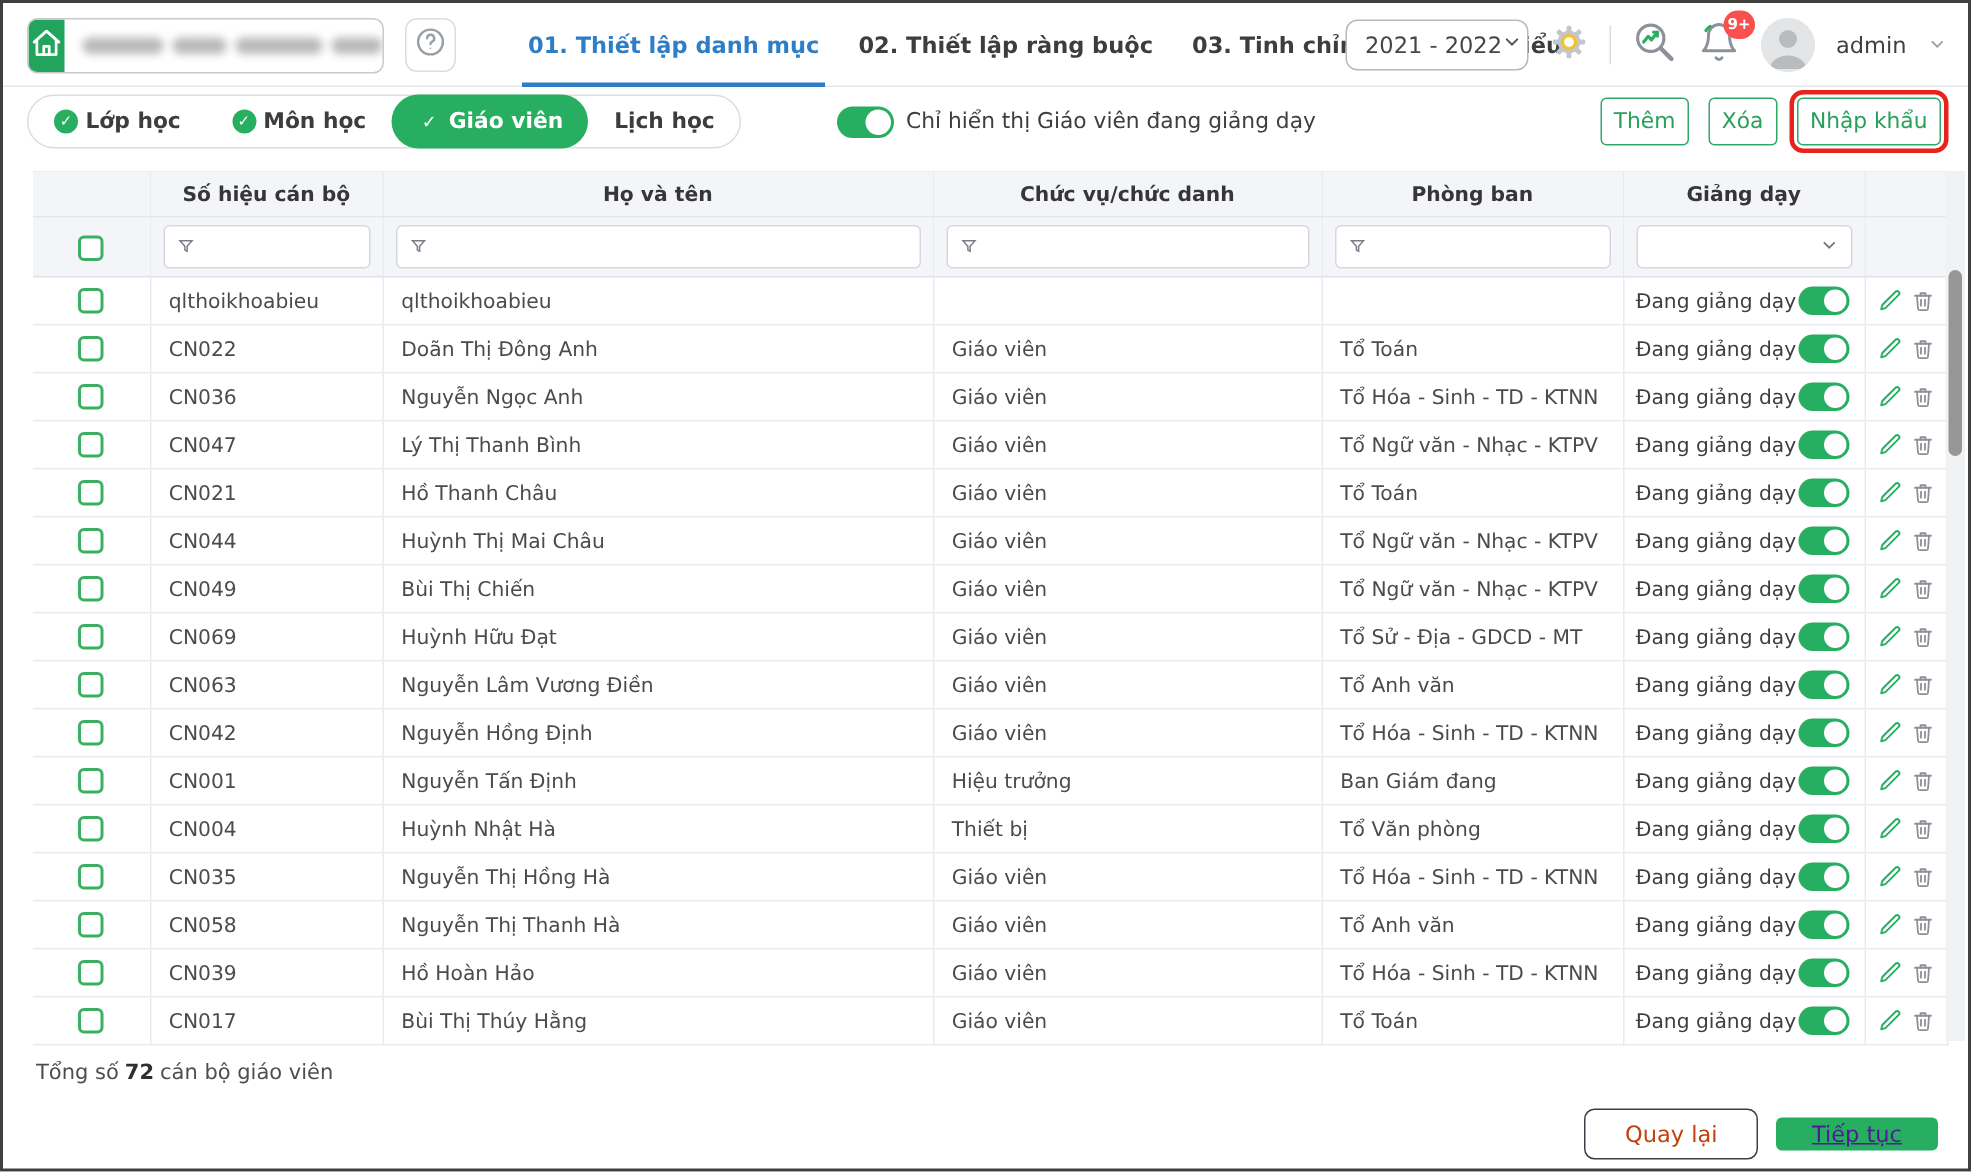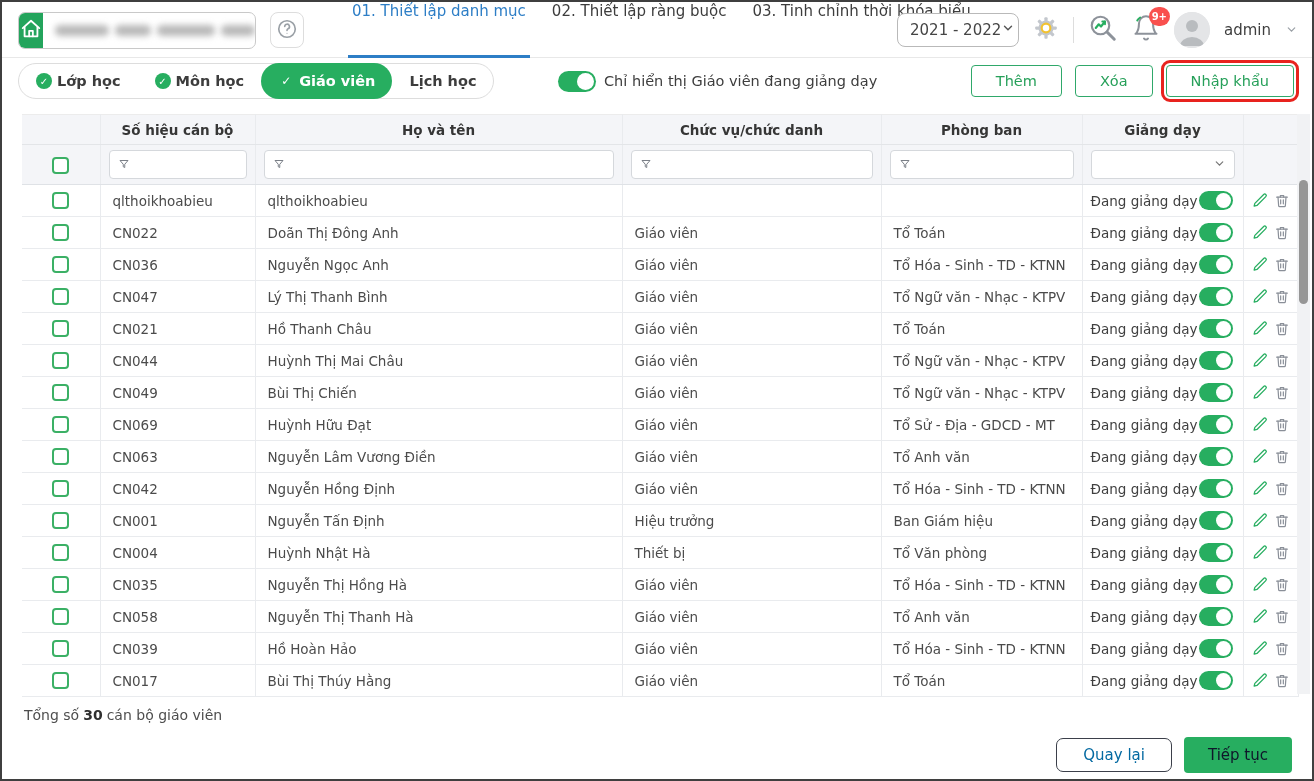--- a/index.html
+++ b/index.html
@@ -12,21 +12,21 @@
   .app{position:relative;width:1314px;height:781px;background:#fff;border:2px solid #3f3f3f;overflow:hidden;}
 
   
   .topbar{position:relative;height:56px;border-bottom:1px solid #e8e8e8;display:flex;align-items:center;}
   .school-box{position:absolute;left:16px;top:10px;width:238px;height:37px;border:1px solid #c9c9c9;border-radius:7px;display:flex;overflow:hidden;background:#fff;}
   .home-btn{width:44px;height:100%;background:#23a45c;display:flex;align-items:center;justify-content:center;cursor:pointer;}
   .school-blur{flex:1;display:flex;align-items:center;gap:6px;padding-left:12px;}
   .school-blur i{display:block;height:11px;border-radius:5px;background:#b9b9b9;filter:blur(3px);}
   .help-btn{position:absolute;left:268px;top:10px;width:34px;height:36px;border:1px solid #ddd;border-radius:8px;background:#fff;display:flex;align-items:center;justify-content:center;cursor:pointer;}
   .tabs{position:absolute;left:350px;top:0;height:56px;display:flex;gap:26px;}
-  .tab{display:flex;align-items:flex-start;font-size:15px;font-weight:normal;color:#3d3d3d;cursor:pointer;position:relative;white-space:nowrap;}
+  .tab{display:flex;align-items:center;font-size:15px;font-weight:bold;color:#3d3d3d;cursor:pointer;position:relative;white-space:nowrap;}
   .tab.active{color:var(--blue);}
   .tab.active::after{content:"";position:absolute;left:-4px;right:-4px;bottom:0;height:3px;background:var(--blue);}
   .top-right{position:absolute;right:14px;top:0;height:56px;display:flex;align-items:center;gap:14px;}
   .year-box{width:122px;height:34px;border:1px solid #b9b9b9;border-radius:8px;display:flex;align-items:center;justify-content:space-between;padding:0 12px;font-size:15px;color:#454545;cursor:pointer;background:#fff;white-space:nowrap;}
   .icon-btn{display:flex;align-items:center;justify-content:center;cursor:pointer;position:relative;}
   .vdivider{width:1px;height:26px;background:#ddd;}
   .badge{position:absolute;top:-7px;right:-10px;min-width:19px;height:19px;border-radius:10px;background:#f9504e;color:#fff;font-size:10px;font-weight:bold;display:flex;align-items:center;justify-content:center;padding:0 3px;}
   .avatar{width:36px;height:36px;border-radius:50%;background:#e2e3e5;overflow:hidden;display:flex;align-items:flex-end;justify-content:center;}
   .username{font-size:15px;color:#3f3f3f;}
 
@@ -37,21 +37,21 @@
   .pill.active{background:var(--green);border-radius:18px;color:#fff;}
   .chk-circle{width:16px;height:16px;border-radius:50%;background:var(--green);color:#fff;font-size:10px;display:flex;align-items:center;justify-content:center;font-weight:bold;}
   .pill.active .chk-circle{background:transparent;font-size:12px;}
   .show-toggle{position:absolute;left:556px;top:0;height:46px;display:flex;align-items:center;gap:8px;}
   .switch{position:relative;display:inline-block;width:38px;height:21px;border-radius:11px;background:var(--green);cursor:pointer;flex:none;}
   .switch .knob{position:absolute;top:2px;right:2px;width:17px;height:17px;border-radius:50%;background:#fff;}
   .switch.sm{width:34px;height:19px;}
   .switch.sm .knob{width:15px;height:15px;}
   .show-toggle label{font-size:14.5px;color:#3e3e3e;cursor:pointer;white-space:nowrap;}
   .action-btns{position:absolute;right:18px;top:0;height:46px;display:flex;align-items:center;gap:13px;}
-  .gbtn{height:32px;padding:0 24px;border:1px solid #2fa86a;border-radius:4px;background:#fff;color:#27a05a;font-size:14.5px;cursor:pointer;white-space:nowrap;}
+  .gbtn{height:32px;padding:0 8px;border:1px solid #2fa86a;border-radius:4px;background:#fff;color:#27a05a;font-size:14.5px;cursor:pointer;white-space:nowrap;}
   .gbtn.highlight{outline:3px solid var(--red);outline-offset:2px;}
 
   
   .table-wrap{position:absolute;left:20px;top:112px;width:1276px;}
   table{width:1276px;border-collapse:collapse;table-layout:fixed;}
   th,td{border-right:1px solid var(--rowline);overflow:hidden;white-space:nowrap;}
   th{background:var(--headbg);}
   tr.title-row th{height:30px;font-size:13.5px;font-weight:bold;color:#363636;text-align:center;border-bottom:1px solid #e3e5e8;border-top:1px solid #ececec;}
   tr.filter-row th{height:40px;border-bottom:1px solid #dfe2e6;padding:0 8px;}
   td{height:32px;font-size:13.5px;color:#4b4b4b;border-bottom:1px solid var(--rowline);padding:0 12px;}
@@ -74,22 +74,22 @@
   .totals{position:absolute;left:22px;top:705px;font-size:14px;color:#4e4e4e;display:flex;gap:4px;}
   .totals b{color:#2f2f2f;}
   .pagination{position:absolute;right:24px;top:700px;display:flex;align-items:center;gap:8px;font-size:14px;color:#4e4e4e;}
   .page-box{width:56px;height:31px;border:1px solid #ccc;border-radius:4px;background:#fff;display:flex;align-items:center;justify-content:space-between;padding:0 8px 0 12px;}
   .page-box .num{font-size:14px;color:#333;}
   .spinner{display:flex;flex-direction:column;gap:2px;cursor:pointer;}
   .spinner i{display:block;width:0;height:0;border-left:5px solid transparent;border-right:5px solid transparent;}
   .spinner .up{border-bottom:6px solid #6d6d6d;}
   .spinner .down{border-top:6px solid #6d6d6d;}
   .footer-actions{position:absolute;right:20px;bottom:6px;display:flex;align-items:center;gap:12px;}
-  .back-btn{height:34px;padding:0 26px;background:#fff;border:1px solid #3b3f4a;border-radius:7px;font-size:15px;color:#0369a1;cursor:pointer;}
-  .continue-btn{height:36px;padding:0 24px;background:var(--green);border:none;border-radius:4px;font-size:15px;color:#0f172a;cursor:pointer;}
+  .back-btn{height:34px;padding:0 26px;background:#fff;border:1px solid #3b3f4a;border-radius:7px;font-size:15px;color:#c2410c;cursor:pointer;}
+  .continue-btn{height:22px;padding:0 24px;background:var(--green);border:none;border-radius:4px;font-size:15px;color:#4c1d95;cursor:pointer;text-decoration:underline;}
   b{font-weight:bold;}
 </style>
 </head>
 <body>
 
 <div class="app">
 
   <header class="topbar">
     <div class="school-box">
       <div class="home-btn">
@@ -609,21 +609,21 @@
           </span>
         </div>
       </td>
     </tr>
 
     <tr>
       <td class="col-check"><span class="checkbox"></span></td>
       <td>CN001</td>
       <td>Nguyễn Tấn Định</td>
       <td>Hiệu trưởng</td>
-      <td>Ban Giám hiệu</td>
+      <td>Ban Giám đang</td>
       <td class="col-status">
         <div class="status-cell">
           <span class="stext">Đang giảng dạy</span>
           <span class="switch sm">
                   <span class="knob"></span>
                 </span>
         </div>
       </td>
       <td class="col-actions">
         <div class="actions-cell">
@@ -811,21 +811,21 @@
   </tbody>
     </table>
   </div>
 
   <div class="vscroll">
     <div class="thumb"></div>
   </div>
 
   <div class="totals">
     <span>Tổng số</span>
-    <b>30</b>
+    <b>72</b>
     <span>cán bộ giáo viên</span>
   </div>
 
 
   <div class="footer-actions">
     <button class="back-btn">Quay lại</button>
     <button class="continue-btn">Tiếp tục</button>
   </div>
 
 </div>

